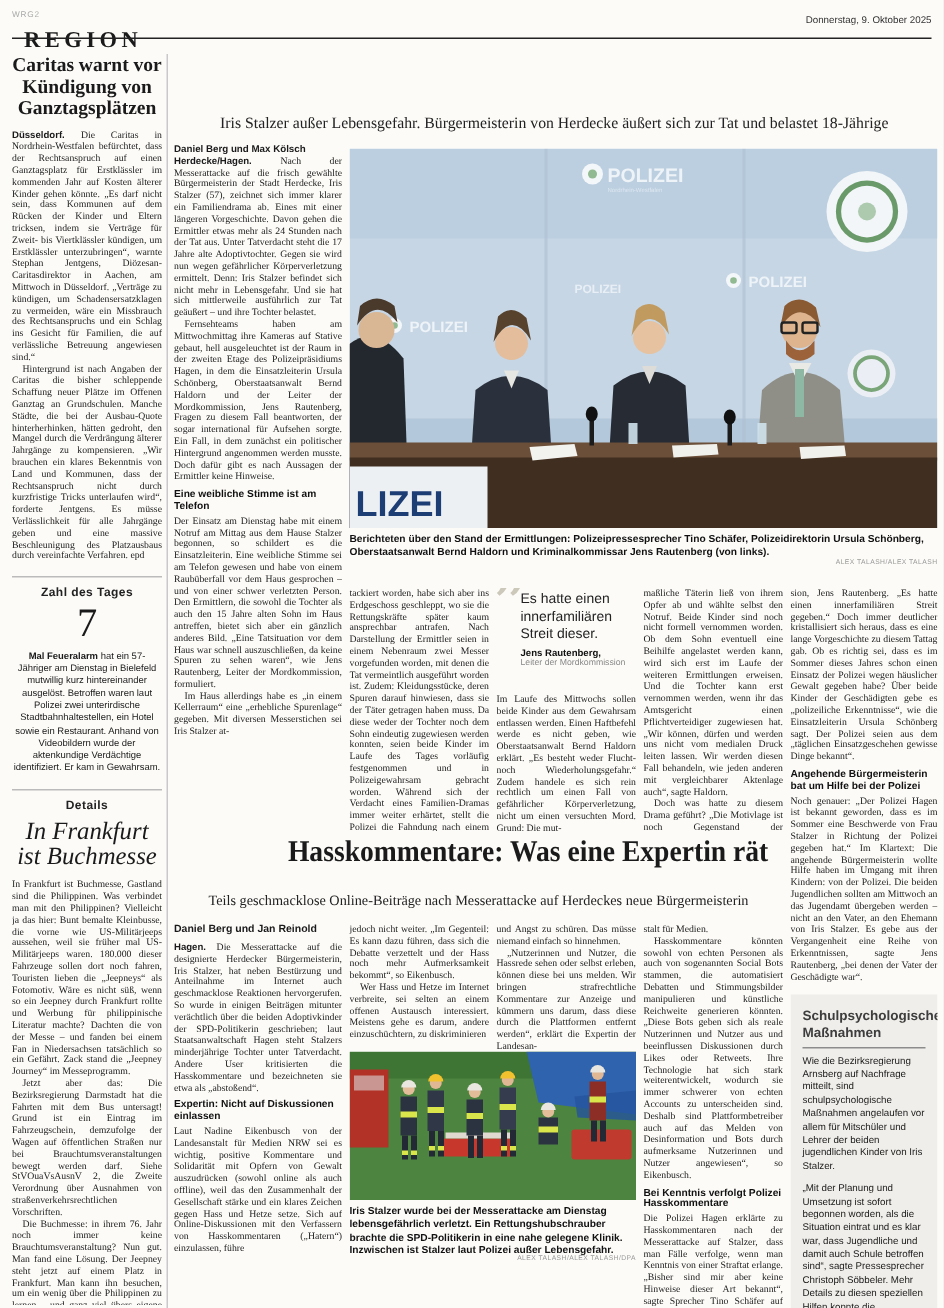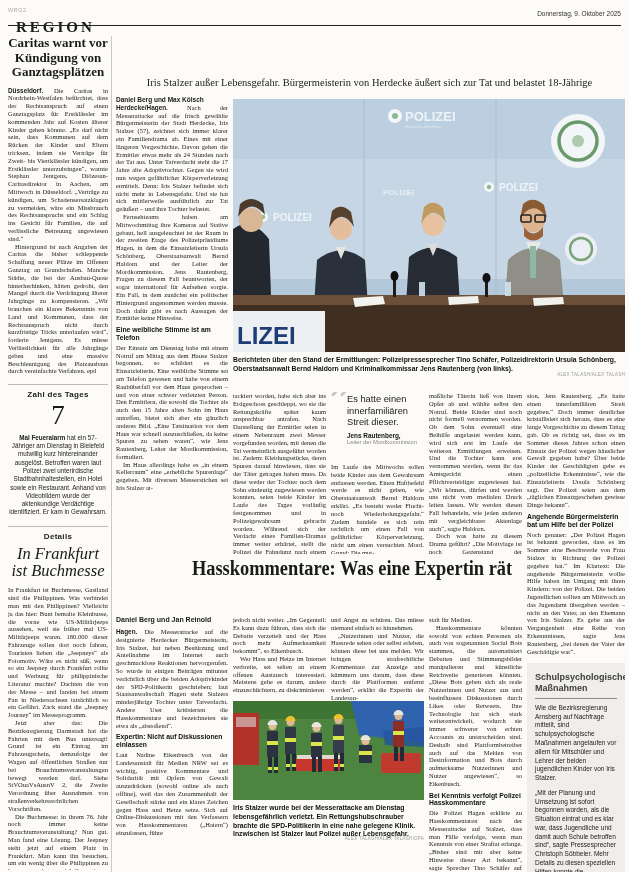--- a/index.html
+++ b/index.html
@@ -243,20 +243,21 @@
     <aside class="infobox">
       <h3>Schulpsychologische Maßnahmen</h3>
       <div class="body">
           <p>Wie die Bezirksregierung Arnsberg auf Nachfrage mitteilt, sind schulpsychologische Maßnahmen angelaufen vor allem für Mitschüler und Lehrer der beiden jugendlichen Kinder von Iris Stalzer.</p>
           <p>„Mit der Planung und Umsetzung ist sofort begonnen worden, als die Situation eintrat und es klar war, dass Jugendliche und damit auch Schule betroffen sind“, sagte Pressesprecher Christoph Söbbeler. Mehr Details zu diesen speziellen Hilfen konnte die Bezirksregierung am Mittwochvormittag noch nicht preisgeben.</p>
         </div>
     </aside>
   </div>
 
   <h1 class="headline2"><span>Hasskommentare: Was eine Expertin rät</span></h1>
+  <p class="subheadline2">Teils geschmacklose Online-Beiträge nach Messerattacke auf Herdeckes neue Bürgermeisterin</p>
 
   <div class="col s-col1">
     <p class="byline">Daniel Berg und Jan Reinold</p>
     <div class="body">
         <p><b class="lead">Hagen. </b>Die Messerattacke auf die designierte Herdecker Bürgermeisterin, Iris Stalzer, hat neben Bestürzung und Anteilnahme im Internet auch geschmacklose Reaktionen hervorgerufen. So wurde in einigen Beiträgen mitunter verächtlich über die beiden Adoptivkinder der SPD-Politikerin geschrieben; laut Staatsanwaltschaft Hagen steht Stalzers minderjährige Tochter unter Tatverdacht. Andere User kritisierten die Hasskommentare und bezeichneten sie etwa als „abstoßend“.</p>
         <h4 class="subhead">Expertin: Nicht auf Diskussionen einlassen</h4>
         <p>Laut Nadine Eikenbusch von der Landesanstalt für Medien NRW sei es wichtig, positive Kommentare und Solidarität mit Opfern von Gewalt auszudrücken (sowohl online als auch offline), weil das den Zusammenhalt der Gesellschaft stärke und ein klares Zeichen gegen Hass und Hetze setze. Sich auf Online-Diskussionen mit den Verfassern von Hasskommentaren („Hatern“) einzulassen, führe</p>
       </div>
   </div>
   <div class="col s-col2 body">

